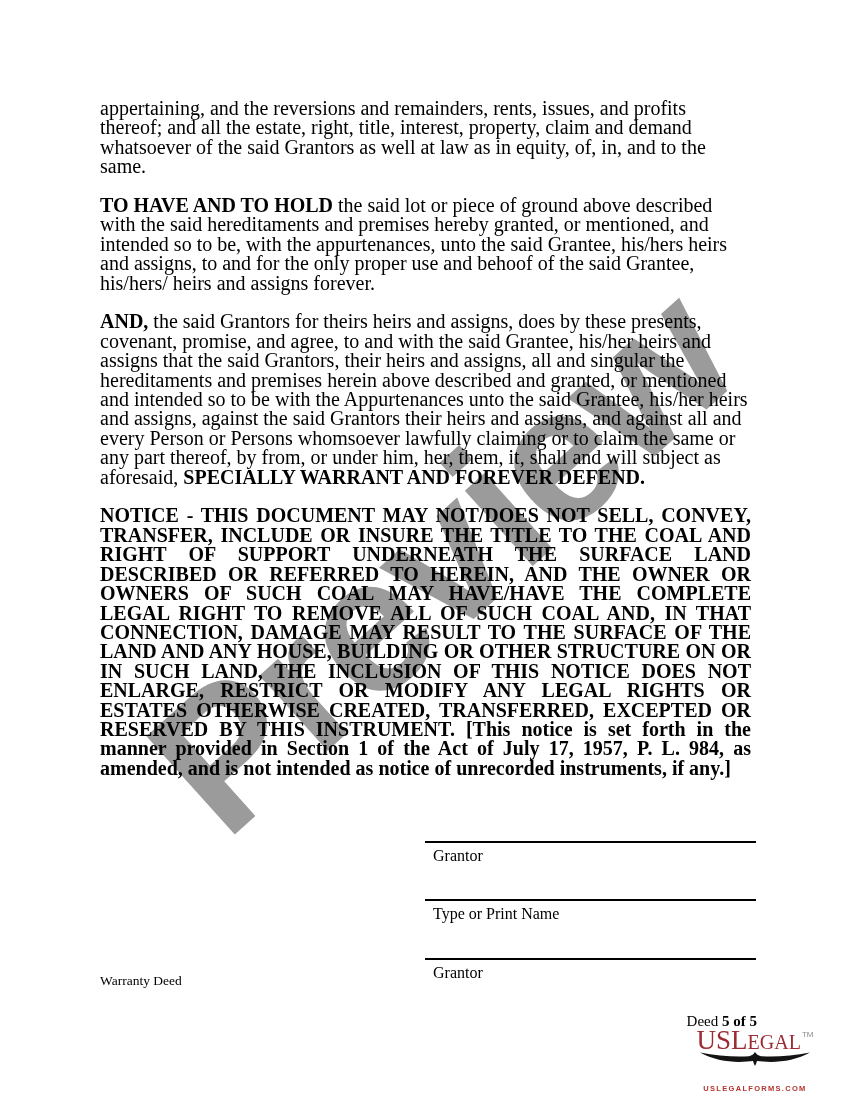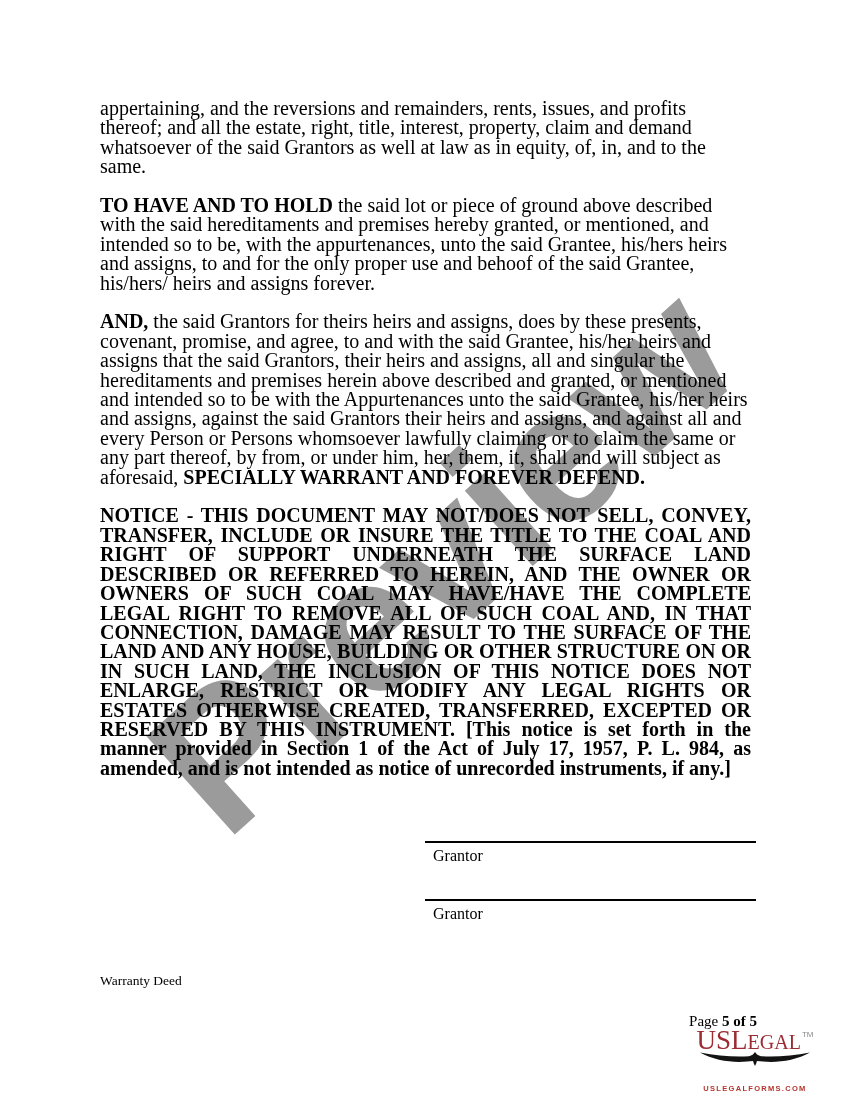--- a/index.html
+++ b/index.html
@@ -135,27 +135,30 @@
     </p>
 
 
   </div>
 
   <div class="signature">
     <div class="sig-entry">
       <span>Grantor</span>
     </div>
     <div class="sig-entry">
+      <span>Type or Print Name</span>
+    </div>
+    <div class="sig-entry">
       <span>Grantor</span>
     </div>
   </div>
 
   <div class="footer-title">Warranty Deed</div>
 
-  <div class="footer-page"><span>Page </span><span class="bold">5 of 5</span></div>
+  <div class="footer-page"><span>Deed </span><span class="bold">5 of 5</span></div>
 
   <div class="logo">
     <div class="logo-brand" style="color: rgb(156, 43, 51);"><span class="lg">USL</span><span class="sm">EGAL</span><span class="logo-tm">TM</span></div>
     <div class="logo-wings">
       <svg width="112" height="14" viewBox="0 0 112 14" xmlns="http://www.w3.org/2000/svg">
         <path d="M56 0 C57.5 2.5 59 3.5 62 4.2 C76 5.5 94 3.5 111 0.5 C97 8.5 78 11 64 9.5 L58 9 C57.5 10.8 57 12.5 56 14 C55 12.5 54.5 10.8 54 9 L48 9.5 C34 11 15 8.5 1 0.5 C18 3.5 36 5.5 50 4.2 C53 3.5 54.5 2.5 56 0 Z" fill="#131313"></path>
       </svg>
     </div>
     <div class="logo-site" style="color: rgb(181, 53, 46);">USLEGALFORMS.COM</div>
   </div>

